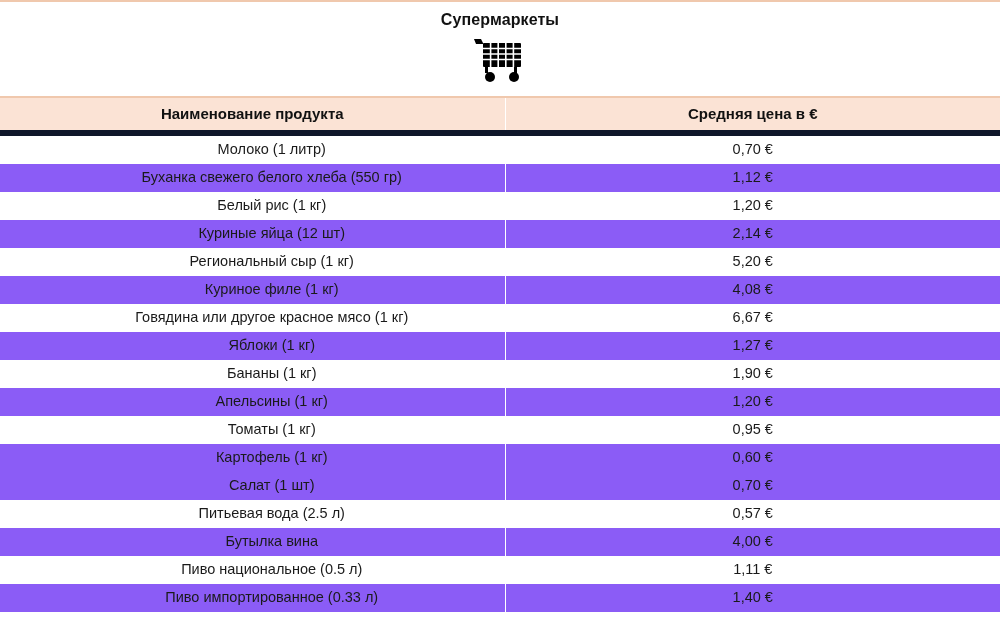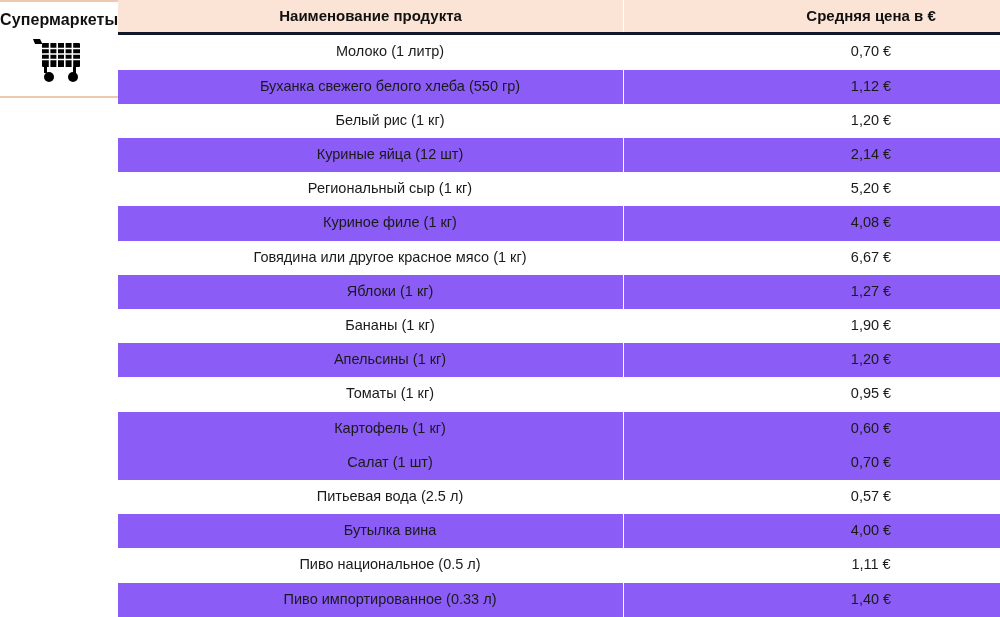--- a/index.html
+++ b/index.html
@@ -13,21 +13,21 @@
     font-family: "Liberation Sans", sans-serif;
     color: #1a1a1a;
     overflow: hidden;
   }
 
   .page {
     width: 1000px;
     height: 617px;
     box-sizing: border-box;
     display: flex;
-    flex-direction: row;
+    flex-direction: column;
   }
 
   
   .header {
     border-top: 2px solid #f0c8ad;
     border-bottom: 2px solid #f0c8ad;
     background: #ffffff;
     padding-top: 8px;
     padding-bottom: 6px;
     box-sizing: border-box;
@@ -65,21 +65,21 @@
   col.c-name { width: 505px; }
   col.c-price { width: 495px; }
 
   thead th {
     background: #fbe3d5;
     font-size: 15px;
     font-weight: bold;
     color: #111111;
     padding: 7px 4px 8px 4px;
     text-align: center;
-    border-bottom: 3px solid #0f172a;
+    border-bottom: 6px solid #0f172a;
   }
   thead th.th-name { border-right: 1px solid #ffffff; }
 
   tbody td {
     font-size: 14.5px;
     text-align: center;
     padding: 5px 4px 6px 4px;
     color: #1a1a1a;
     line-height: 17px;
   }

